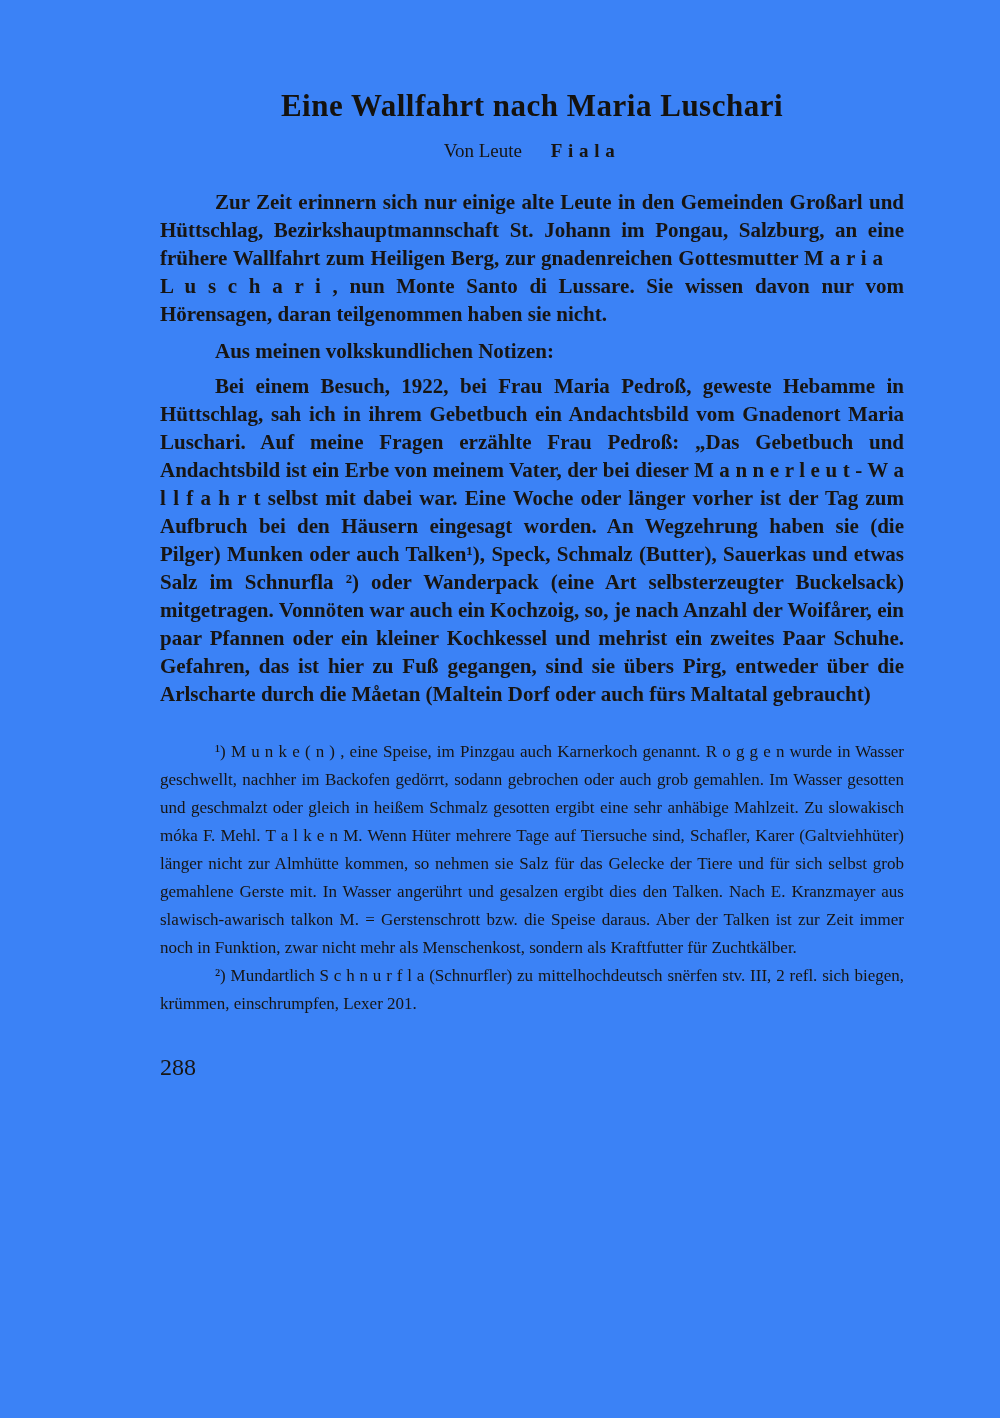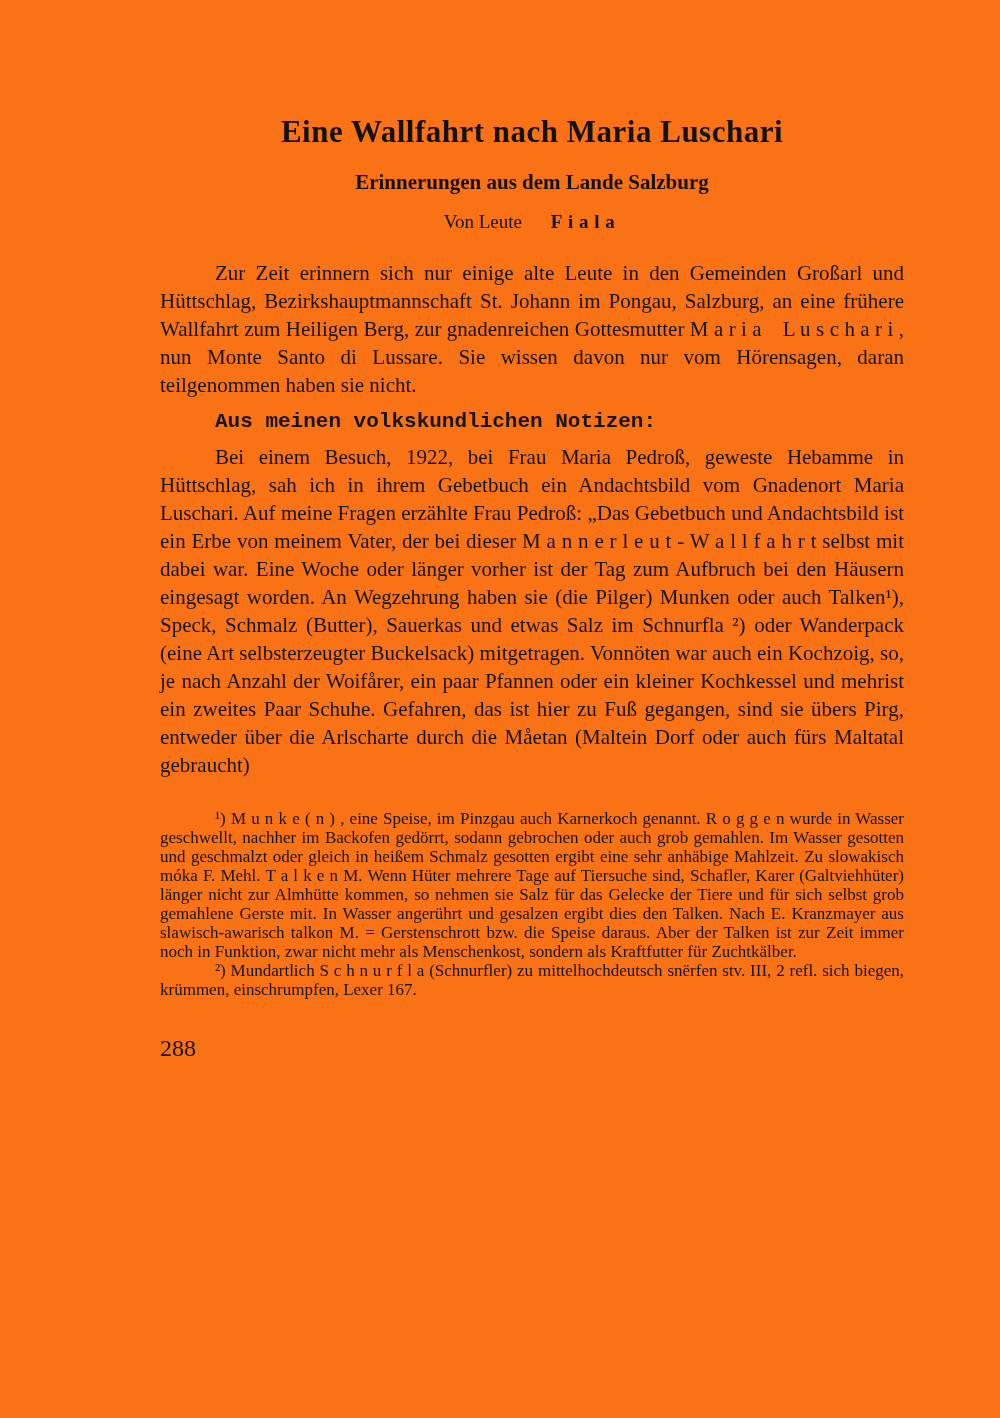--- a/index.html
+++ b/index.html
@@ -5,23 +5,23 @@
   html, body {
     margin: 0;
     padding: 0;
     background: #e9e7e2;
   }
   .sheet {
     position: relative;
     width: 1000px;
     height: 1418px;
     margin: 0 auto;
-    background: #f97316;
+    background: #3b82f6;
     box-sizing: border-box;
-    padding: 114px 96px 0 160px;
+    padding: 88px 96px 0 160px;
     font-family: "Liberation Serif", "DejaVu Serif", serif;
     color: #171513;
     overflow: hidden;
   }
   header { text-align: center; }
   h1.article-title {
     margin: 0;
     font-size: 31px;
     font-weight: bold;
     letter-spacing: 0.5px;
@@ -43,64 +43,63 @@
     margin-left: 24px;
     font-weight: bold;
   }
   main { margin-top: 26px; }
   p.body-para {
     margin: 0;
     font-size: 21px;
     line-height: 28px;
     text-align: justify;
     text-indent: 55px;
+    font-weight: bold;
   }
   p.section-heading {
     margin: 9px 0 7px 0;
     font-size: 21px;
     line-height: 28px;
     font-weight: bold;
     text-indent: 55px;
     text-align: left;
-    font-family: Liberation Mono, monospace;
   }
   section.footnotes {
     margin-top: 30px;
   }
   p.footnote {
     margin: 0;
     font-size: 17px;
-    line-height: 19px;
+    line-height: 28px;
     text-align: justify;
     text-indent: 55px;
   }
   .page-number {
     margin-top: 36px;
     font-size: 24px;
     text-align: left;
   }
 </style>
 </head>
 <body>
 
 <div class="sheet">
   <header>
     <h1 class="article-title">Eine Wallfahrt nach Maria Luschari</h1>
-    <h2 class="article-subtitle">Erinnerungen aus dem Lande Salzburg</h2>
     <p class="byline">
       <span>Von Leute</span>
       <span class="author-spaced">Fiala</span>
     </p>
   </header>
 
   <main>
     <p class="body-para">Zur Zeit erinnern sich nur einige alte Leute in den Gemeinden Großarl und Hüttschlag, Bezirkshauptmannschaft St. Johann im Pongau, Salzburg, an eine frühere Wallfahrt zum Heiligen Berg, zur gnadenreichen Gottesmutter M a r i a L u s c h a r i , nun Monte Santo di Lussare. Sie wissen davon nur vom Hörensagen, daran teilgenommen haben sie nicht.</p>
     <p class="section-heading">Aus meinen volkskundlichen Notizen:</p>
     <p class="body-para">Bei einem Besuch, 1922, bei Frau Maria Pedroß, geweste Hebamme in Hüttschlag, sah ich in ihrem Gebetbuch ein Andachtsbild vom Gnadenort Maria Luschari. Auf meine Fragen erzählte Frau Pedroß: „Das Gebetbuch und Andachtsbild ist ein Erbe von meinem Vater, der bei dieser M a n n e r l e u t - W a l l f a h r t selbst mit dabei war. Eine Woche oder länger vorher ist der Tag zum Aufbruch bei den Häusern eingesagt worden. An Wegzehrung haben sie (die Pilger) Munken oder auch Talken¹), Speck, Schmalz (Butter), Sauerkas und etwas Salz im Schnurfla ²) oder Wanderpack (eine Art selbsterzeugter Buckelsack) mitgetragen. Vonnöten war auch ein Kochzoig, so, je nach Anzahl der Woifårer, ein paar Pfannen oder ein kleiner Kochkessel und mehrist ein zweites Paar Schuhe. Gefahren, das ist hier zu Fuß gegangen, sind sie übers Pirg, entweder über die Arlscharte durch die Måetan (Maltein Dorf oder auch fürs Maltatal gebraucht)</p>
   </main>
 
   <section class="footnotes">
     <p class="footnote">¹) M u n k e ( n ) , eine Speise, im Pinzgau auch Karnerkoch genannt. R o g g e n wurde in Wasser geschwellt, nachher im Backofen gedörrt, sodann gebrochen oder auch grob gemahlen. Im Wasser gesotten und geschmalzt oder gleich in heißem Schmalz gesotten ergibt eine sehr anhäbige Mahlzeit. Zu slowakisch móka F. Mehl. T a l k e n M. Wenn Hüter mehrere Tage auf Tiersuche sind, Schafler, Karer (Galtviehhüter) länger nicht zur Almhütte kommen, so nehmen sie Salz für das Gelecke der Tiere und für sich selbst grob gemahlene Gerste mit. In Wasser angerührt und gesalzen ergibt dies den Talken. Nach E. Kranzmayer aus slawisch-awarisch talkon M. = Gerstenschrott bzw. die Speise daraus. Aber der Talken ist zur Zeit immer noch in Funktion, zwar nicht mehr als Menschenkost, sondern als Kraftfutter für Zuchtkälber.</p>
-    <p class="footnote">²) Mundartlich S c h n u r f l a (Schnurfler) zu mittelhochdeutsch snërfen stv. III, 2 refl. sich biegen, krümmen, einschrumpfen, Lexer 167.</p>
+    <p class="footnote">²) Mundartlich S c h n u r f l a (Schnurfler) zu mittelhochdeutsch snërfen stv. III, 2 refl. sich biegen, krümmen, einschrumpfen, Lexer 201.</p>
   </section>
 
   <div class="page-number">288</div>
 </div>
 
 </body></html>

